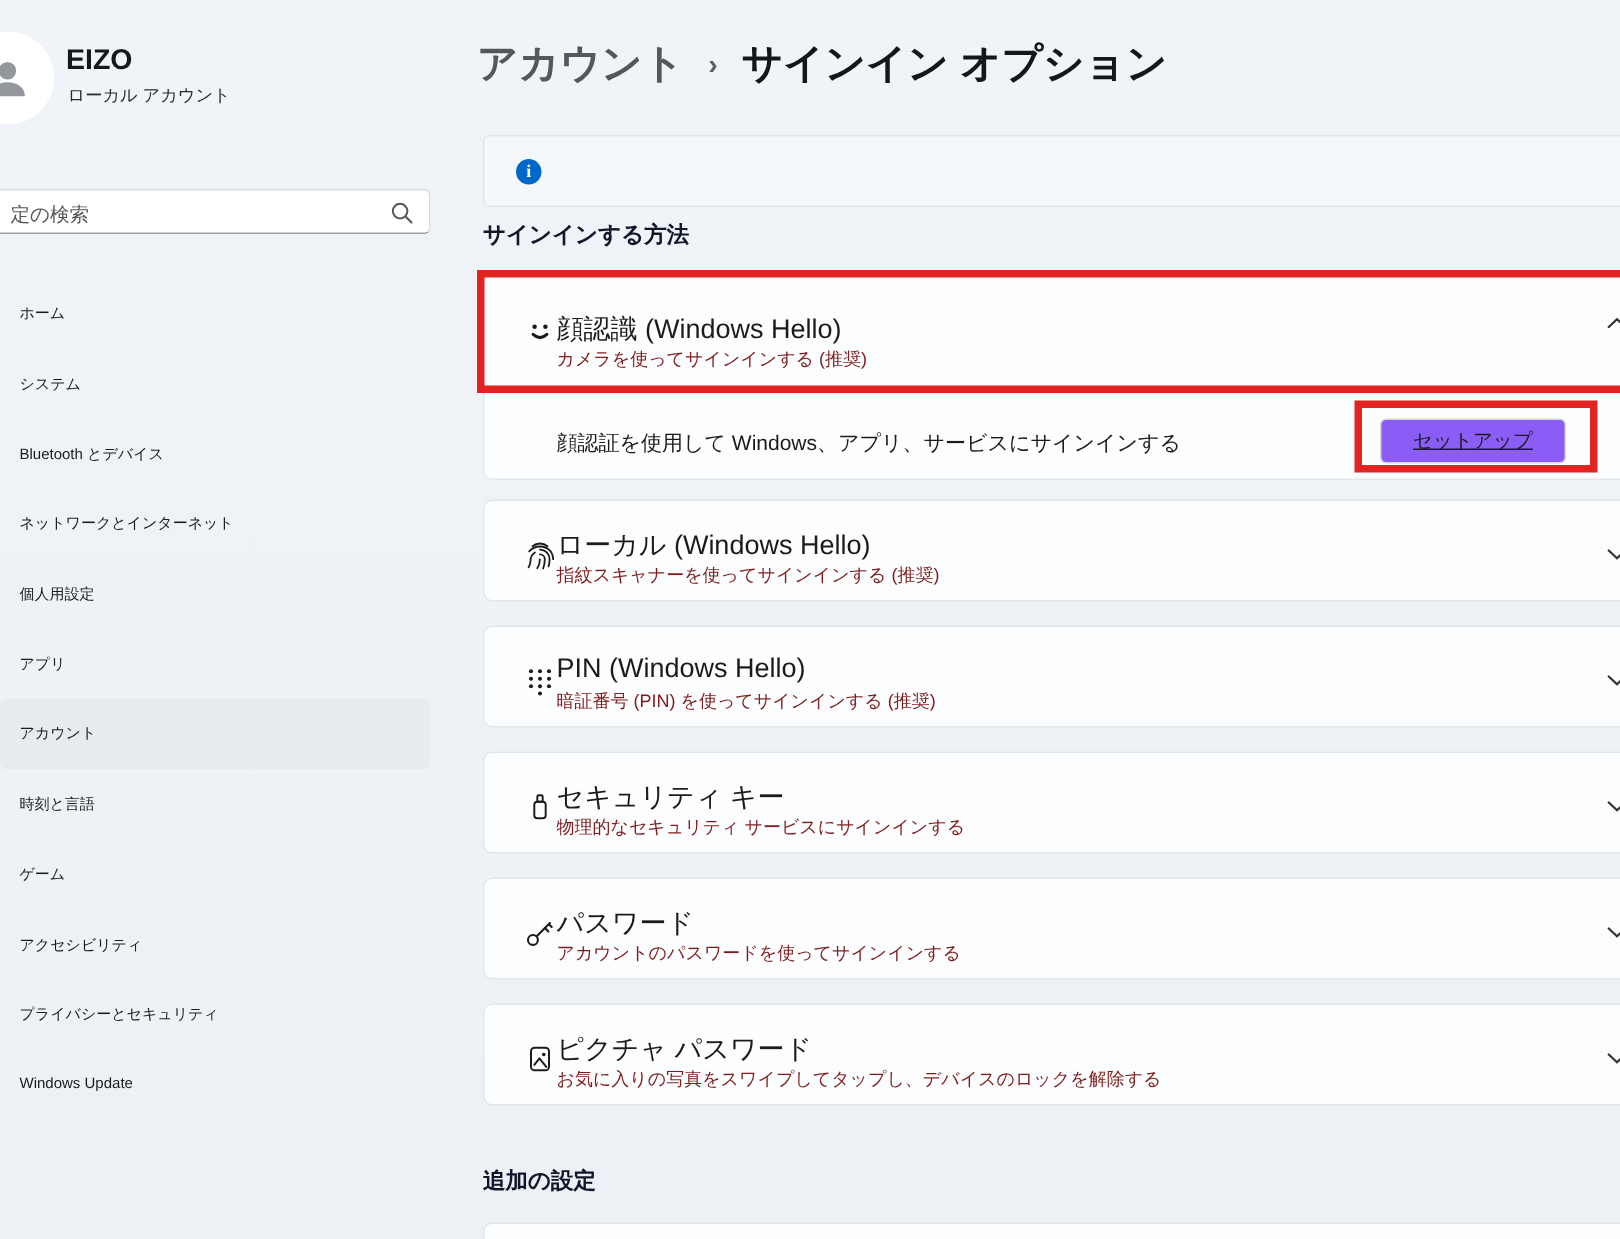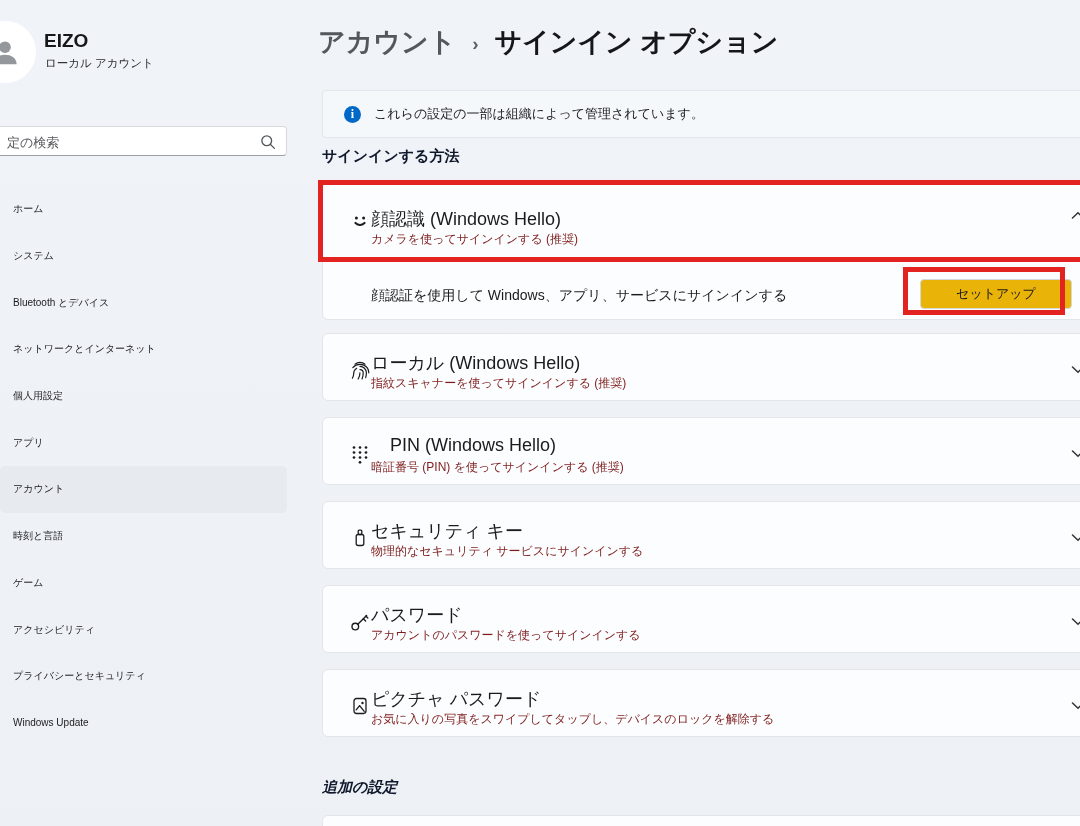--- a/index.html
+++ b/index.html
@@ -37,23 +37,23 @@
   .banner-text{margin-left:13px;font-size:13px;color:#1b1c1e;}
   .section-label{position:absolute;left:322px;font-size:15px;font-weight:700;color:#0f172a;}
   .card{position:absolute;left:322px;width:772px;box-sizing:border-box;
     background:#fbfdfe;border:1px solid #e3e6e9;border-radius:6px;}
   .card .icon{position:absolute;left:26px;width:22px;height:22px;}
   .card .title{position:absolute;left:48px;font-size:18px;color:#1a1b1d;}
   .card .subtitle{position:absolute;left:48px;font-size:12px;color:#7f1d1d;}
   .chevron{position:absolute;left:748px;width:14px;height:9px;}
   .detail-row{position:absolute;left:0;right:0;top:76px;bottom:0;border-top:1px solid #e7eaec;}
   .detail-text{position:absolute;left:48px;top:27px;font-size:14px;color:#1a1b1d;}
-  .setup-btn{position:absolute;left:597px;top:19px;width:152px;height:30px;box-sizing:border-box;
-    background:#eab308;border:1px solid #d5d8da;border-radius:4px;font-size:13px;color:#1a1b1d;
-    font-family:inherit;display:flex;align-items:center;justify-content:center;cursor:default;}
+  .setup-btn{position:absolute;left:597px;top:19px;width:124px;height:30px;box-sizing:border-box;
+    background:#8b5cf6;border:1px solid #d5d8da;border-radius:4px;font-size:13px;color:#1a1b1d;
+    font-family:inherit;display:flex;align-items:center;justify-content:center;cursor:default;text-decoration:underline;}
   .annotation{position:absolute;border:5px solid #e32320;box-sizing:border-box;z-index:6;pointer-events:none;}
   .ann-face{left:318px;top:180px;width:780px;height:82px;}
   .ann-setup{left:903px;top:267px;width:162px;height:48px;}
   .bottom-card{position:absolute;left:322px;top:815px;width:772px;height:40px;box-sizing:border-box;
     background:#fbfdfe;border:1px solid #e3e6e9;border-radius:6px 6px 0 0;}
   svg{display:block;}
 </style>
 </head>
 <body>
 
@@ -118,21 +118,20 @@
 </ul>
 
 <div class="breadcrumb">
   <span class="crumb-parent">アカウント</span>
   <span class="crumb-sep">›</span>
   <span class="crumb-current">サインイン オプション</span>
 </div>
 
 <div class="banner">
   <span class="info-icon">i</span>
-  <span class="banner-text">これらの設定の一部は組織によって管理されています。</span>
 </div>
 
 <div class="section-label" style="top:147px;">サインインする方法</div>
 
 <div class="card" style="top:182px;height:138px;">
   <span class="icon" style="top:27px;">
     <svg width="22" height="22" viewBox="0 0 22 22">
       <circle cx="7.4" cy="7.9" r="1.5" fill="#1c1c1c"></circle>
       <circle cx="14.6" cy="7.9" r="1.5" fill="#1c1c1c"></circle>
       <path d="M6.4 12.9c2.9 2.7 6.3 2.7 9.2 0" fill="none" stroke="#1c1c1c" stroke-width="2" stroke-linecap="round"></path>
@@ -179,21 +178,21 @@
         <circle cx="17" cy="4.5" r="1.35"></circle>
       <circle cx="5" cy="9.5" r="1.35"></circle>
         <circle cx="11" cy="9.5" r="1.35"></circle>
         <circle cx="17" cy="9.5" r="1.35"></circle>
       <circle cx="5" cy="14.5" r="1.35"></circle>
         <circle cx="11" cy="14.5" r="1.35"></circle>
         <circle cx="17" cy="14.5" r="1.35"></circle>
       <circle cx="11" cy="19.3" r="1.35"></circle>
     </svg>
   </span>
-  <div class="title" style="top:17px;margin-left:19px;">PIN (Windows Hello)</div>
+  <div class="title" style="top:17px;">PIN (Windows Hello)</div>
   <div class="subtitle" style="top:41px;">暗証番号 (PIN) を使ってサインインする (推奨)</div>
   <span class="chevron" style="top:31px;">
     <svg width="14" height="9" viewBox="0 0 14 9" fill="none" stroke="#333" stroke-width="1.5" stroke-linecap="round">
       <polyline points="1.5,2 7,7.2 12.5,2"></polyline>
     </svg>
   </span>
 </div>
 
 <div class="card" style="top:501px;height:68px;">
   <span class="icon" style="top:25px;">
@@ -239,17 +238,17 @@
   </span>
   <div class="title" style="top:17px;">ピクチャ パスワード</div>
   <div class="subtitle" style="top:41px;">お気に入りの写真をスワイプしてタップし、デバイスのロックを解除する</div>
   <span class="chevron" style="top:31px;">
     <svg width="14" height="9" viewBox="0 0 14 9" fill="none" stroke="#333" stroke-width="1.5" stroke-linecap="round">
       <polyline points="1.5,2 7,7.2 12.5,2"></polyline>
     </svg>
   </span>
 </div>
 
-<div class="section-label" style="top:778px;font-style:italic;">追加の設定</div>
+<div class="section-label" style="top:778px;">追加の設定</div>
 <div class="bottom-card"></div>
 
 <div class="annotation ann-face"></div>
 <div class="annotation ann-setup"></div>
 
 </body></html>

